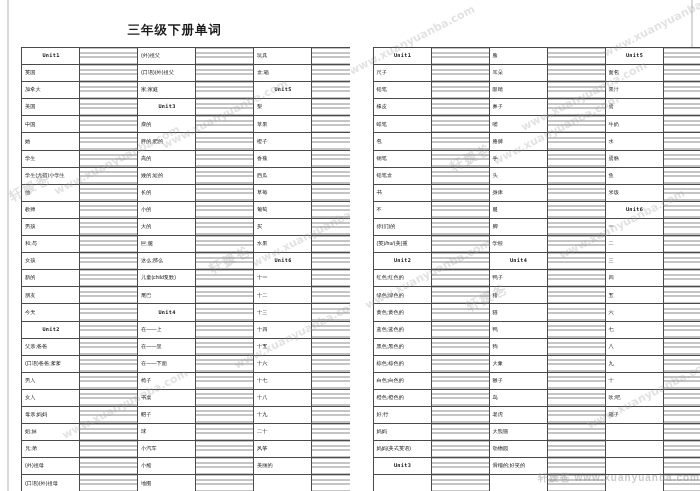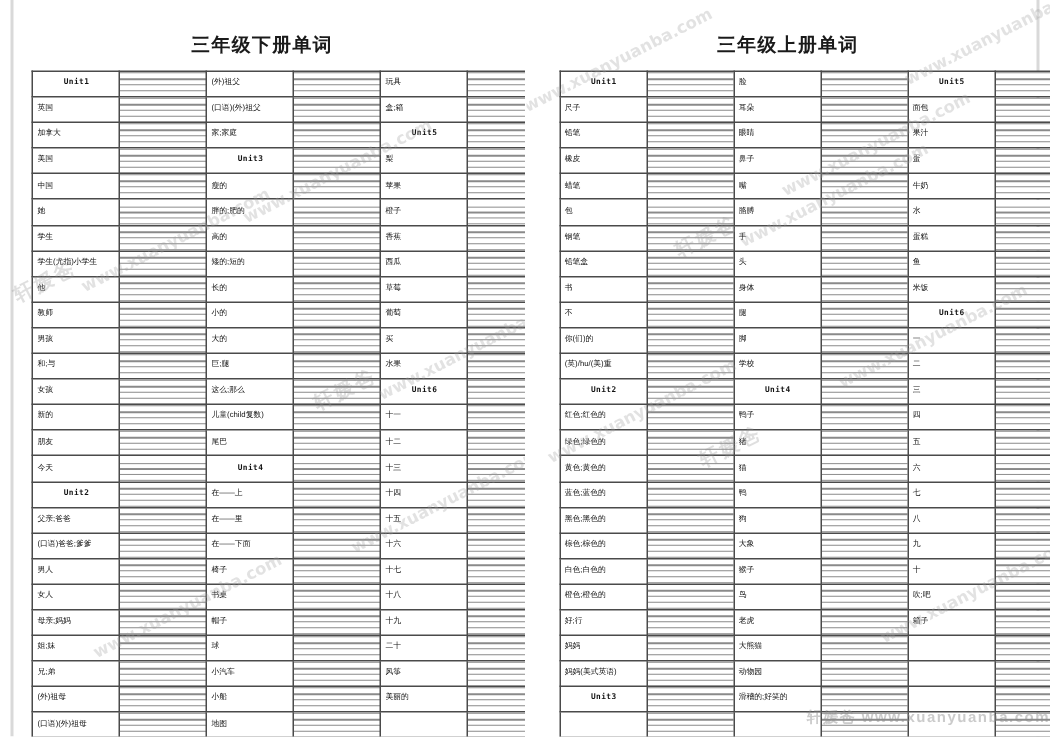--- a/index.html
+++ b/index.html
@@ -315,21 +315,20 @@
     <div class="wm wm-sm" style="left:52px;top:186px;transform:rotate(-27deg);">www.xuanyuanba.com</div>
     <div class="wm wm-cn" style="left:206px;top:262px;transform:rotate(-27deg);">轩媛爸</div>
     <div class="wm wm-sm" style="left:250px;top:258px;transform:rotate(-27deg);">www.xuanyuanba.com</div>
     <div class="wm wm-sm" style="left:60px;top:430px;transform:rotate(-27deg);">www.xuanyuanba.com</div>
     <div class="wm wm-sm" style="left:160px;top:140px;transform:rotate(-27deg);">www.xuanyuanba.com</div>
     <div class="wm wm-sm" style="left:232px;top:360px;transform:rotate(-27deg);">www.xuanyuanba.com</div>
   </div>
 
   <div class="page page-right">
     <div class="page-edge edge-r"></div>
-    <div class="page-title">三年级上册单词</div>
     <table class="vocab">
       <tbody id="tbody-right">
           <tr>
             <td class="cn unit">Unit1</td>
             <td class="blank"></td>
             <td class="cn">脸</td>
             <td class="blank"></td>
             <td class="cn unit">Unit5</td>
             <td class="blank"></td>
           </tr>

